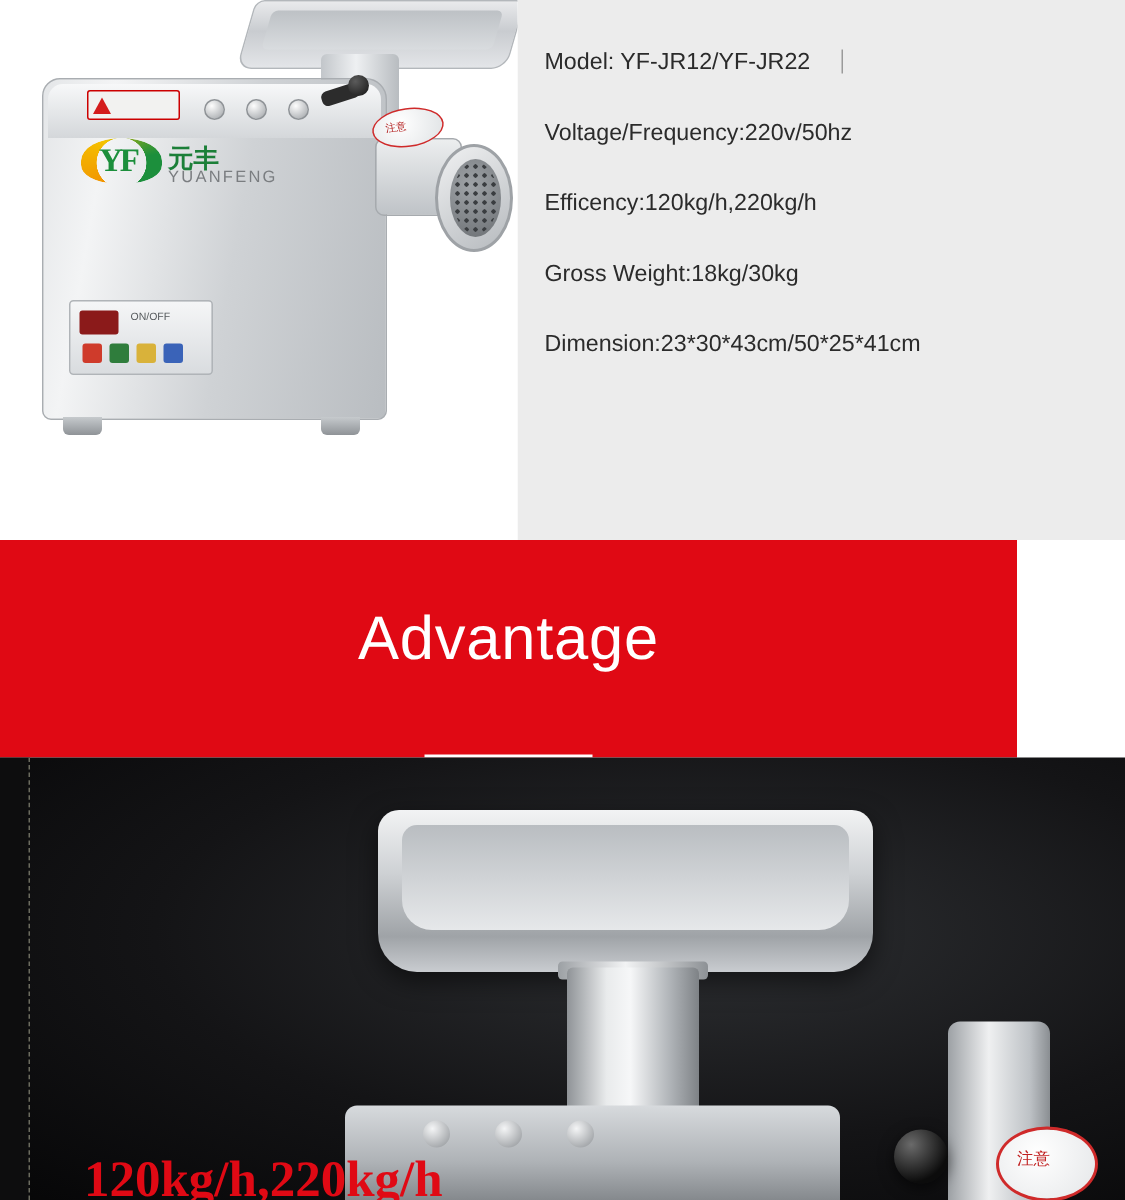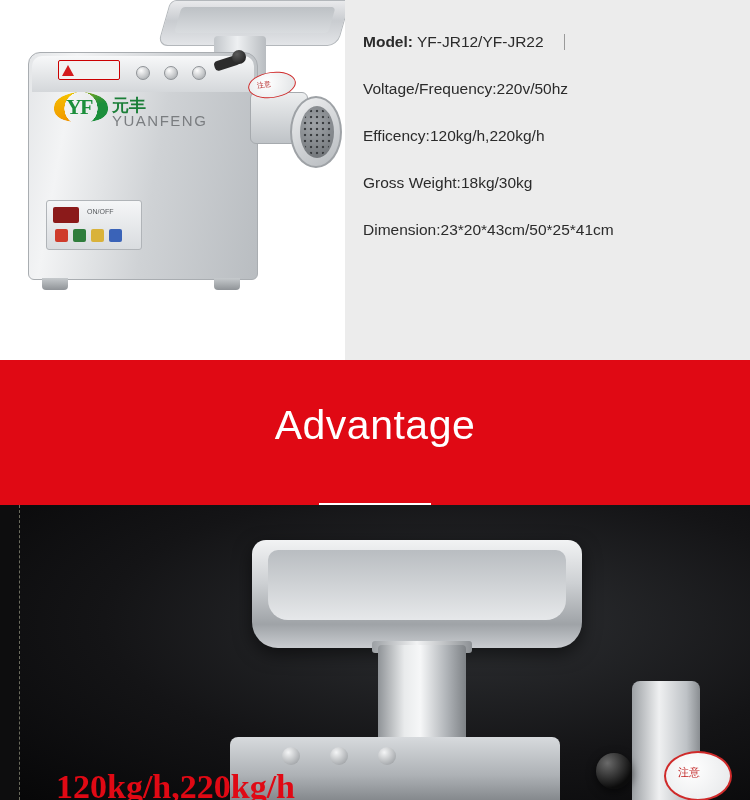--- a/index.html
+++ b/index.html
@@ -166,21 +166,21 @@
     position: absolute;
     left: 58px; top: 6px;
     font-size: 17px;
     color: #1b7f38;
     font-family: "DejaVu Sans", sans-serif;
     font-weight: bold;
   }
   .logo-en {
     position: absolute;
     left: 58px; top: 24px;
-    font-size: 15px;
+    font-size: 11px;
     color: #7a7d80;
     letter-spacing: 1.5px;
     text-align: center;
   }
   .control-panel {
     position: absolute;
     left: 28px;
     top: 200px;
     width: 96px;
     height: 50px;
@@ -287,35 +287,35 @@
     padding: 18px 0 0 18px;
   }
   .spec-list { margin: 0; padding: 0; list-style: none; }
   .spec-item {
     font-size: 15.5px;
     color: #2b2b2b;
     line-height: 1.3;
     padding: 13.5px 0 13.5px 0;
     white-space: nowrap;
   }
-  .spec-item .label { font-weight: bold; margin-top: 44px; }
+  .spec-item .label { font-weight: normal; margin-top: 44px; }
   .spec-item .value-strong { font-weight: normal; }
   .cursor-bar {
     display: inline-block;
     width: 1px;
     height: 16px;
     background: #9a9a9a;
     margin-left: 16px;
     vertical-align: -3px;
   }
 
   
   .advantage-banner {
     position: relative;
-    width: 750px;
+    width: 678px;
     height: 145px;
     background: #e00914;
     display: flex;
     align-items: center;
     justify-content: center;
   }
   .advantage-title {
     color: #ffffff;
     font-size: 41px;
     font-family: "Liberation Sans", sans-serif;
@@ -517,21 +517,21 @@
     <div class="spec-panel">
       <ul class="spec-list">
         <li class="spec-item">
           <span class="label">Model:</span>
           <span class="value-strong">YF-JR12/YF-JR22</span>
           <span class="cursor-bar"></span>
         </li>
         <li class="spec-item">Voltage/Frequency:220v/50hz</li>
         <li class="spec-item">Efficency:120kg/h,220kg/h</li>
         <li class="spec-item">Gross Weight:18kg/30kg</li>
-        <li class="spec-item">Dimension:23*20*43cm/50*25*41cm</li>
+        <li class="spec-item">Dimension:23*30*43cm/50*25*41cm</li>
       </ul>
     </div>
   </section>
 
   <section class="advantage-banner">
     <div class="advantage-title">Advantage</div>
     <div class="advantage-underline"></div>
   </section>
 
   <section class="hero">

